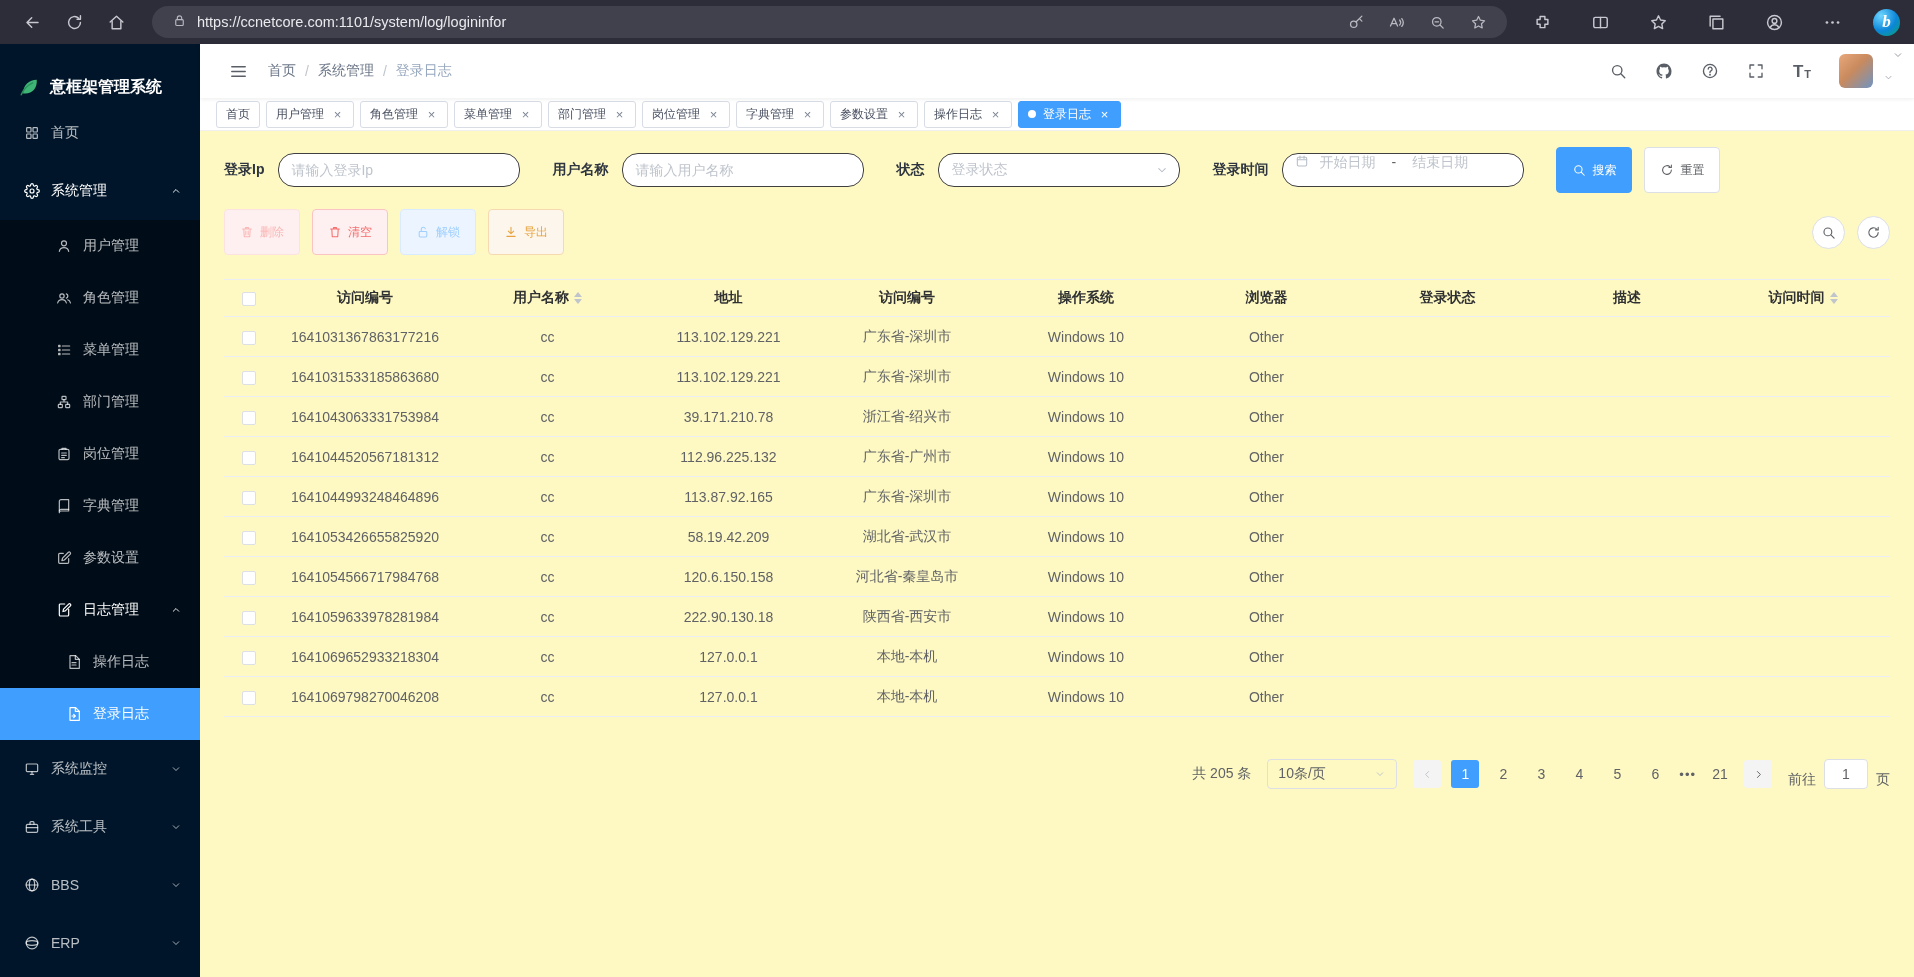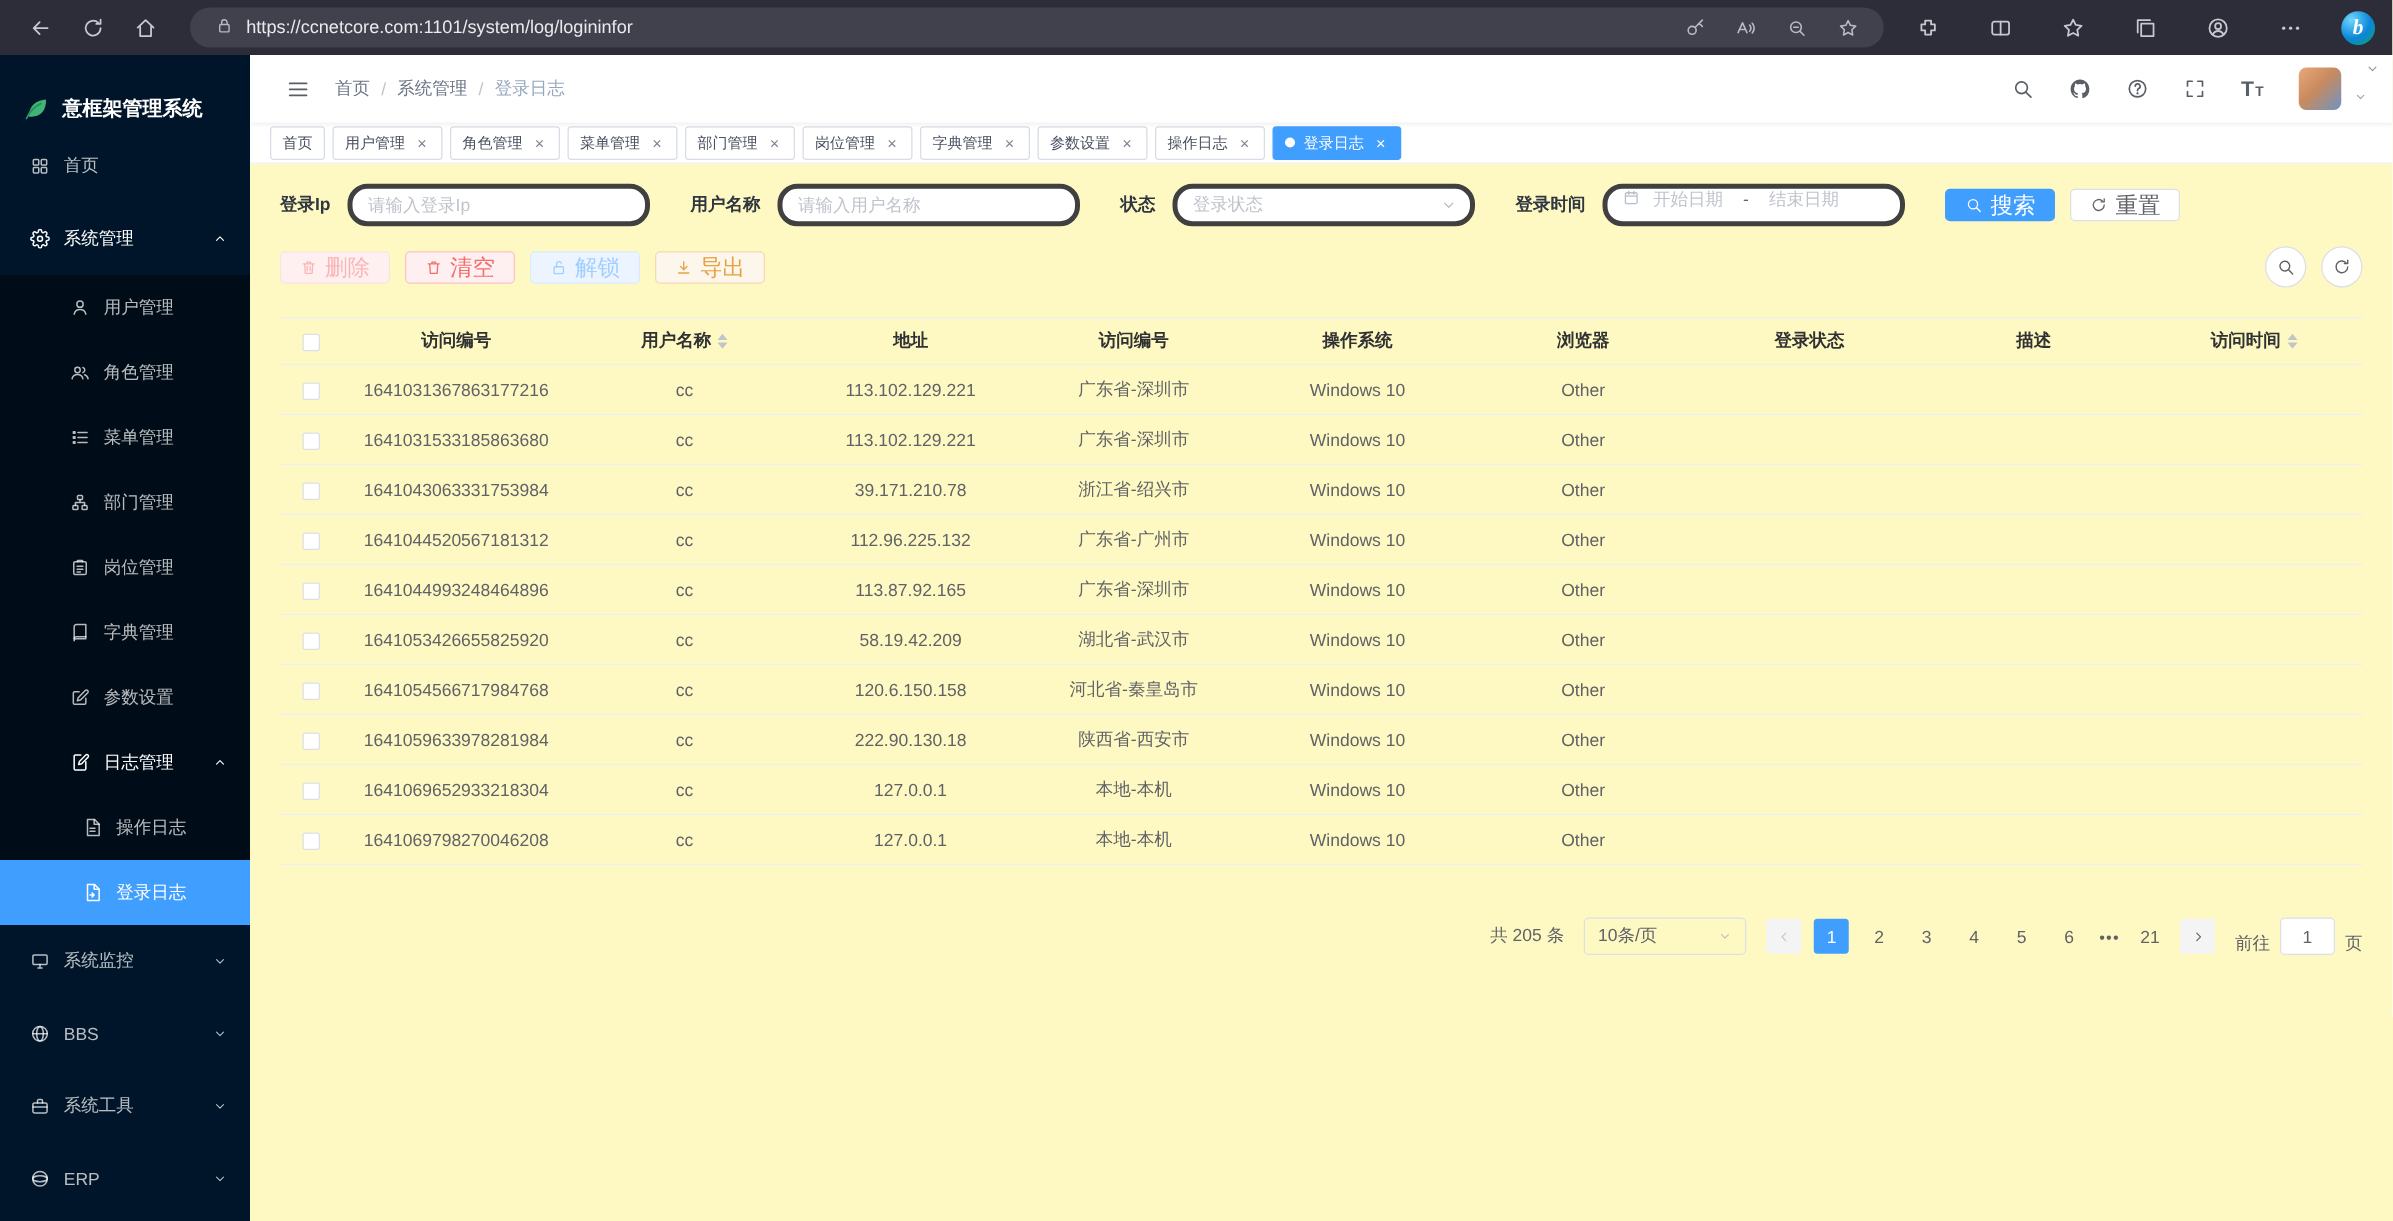--- a/index.html
+++ b/index.html
@@ -64,29 +64,29 @@
 .tab .tclose{font-size:13px;line-height:1;color:#7d8594;width:13px;height:13px;display:flex;align-items:center;justify-content:center;border-radius:50%}
 .tab.active{background:#409eff;border-color:#409eff;color:#fff}
 .tab.active .tclose{color:#fff}
 .tab .dot{width:8px;height:8px;border-radius:50%;background:#fff}
 
 
 .content{flex:1;padding:16px 24px 0;background:#fef9c3;overflow:hidden}
 .frow{display:flex;align-items:center}
 .fgroup{display:flex;align-items:center;margin-right:32px}
 .flabel{font-weight:700;color:#2f3640;margin-right:14px;white-space:nowrap}
-.finput,.fselect,.frange{width:242px;height:34px;border:4px solid #404040;border-radius:16px;background:#fff;font-size:14px;font-family:inherit}
+.finput,.fselect,.frange{width:242px;height:34px;border:1px solid #404040;border-radius:16px;background:#fff;font-size:14px;font-family:inherit}
 .finput{padding:0 12px;color:#606266;outline:none}
 .finput::placeholder{color:#bfc4cc}
 .fselect{display:flex;align-items:center;justify-content:space-between;padding:0 10px 0 12px;color:#bfc4cc;cursor:pointer}
 .fselect svg,.frange svg{color:#b8bec8;width:14px;height:14px}
 .frange{display:flex;align-items:flex-start;padding:0 12px;color:#bfc4cc;cursor:pointer}
 .frange .cal{margin-right:10px;display:flex}
 .frange .rsep{color:#606266;margin:0 16px}
-.btn{height:26px;padding:0 15px;border-radius:4px;border:1px solid transparent;display:inline-flex;align-items:center;gap:6px;font-size:18px;cursor:pointer;font-family:Liberation Mono, monospace;background:#fff;white-space:nowrap}
+.btn{height:46px;padding:0 15px;border-radius:4px;border:1px solid transparent;display:inline-flex;align-items:center;gap:6px;font-size:12px;cursor:pointer;font-family:Liberation Mono, monospace;background:#fff;white-space:nowrap}
 .btn svg{width:14px;height:14px}
 .btn-primary{background:#409eff;border-color:#409eff;color:#fff}
 .btn-plain{border-color:#dcdfe6;color:#606266}
 .btn-del{background:#fef0f0;border-color:#fde2e2;color:#fab6b6;cursor:not-allowed}
 .btn-clear{background:#fef0f0;border-color:#fbc4c4;color:#f56c6c}
 .btn-unlock{background:#ecf5ff;border-color:#d9ecff;color:#a0cfff;cursor:not-allowed}
 .btn-export{background:#fdf6ec;border-color:#f5dab1;color:#e6a23c}
 .arow{display:flex;align-items:center;gap:12px;margin-top:16px}
 .rtools{margin-left:auto;display:flex;gap:12px}
 .cbtn{width:33px;height:33px;border-radius:50%;border:1px solid #dcdfe6;background:#fff;color:#606266;display:flex;align-items:center;justify-content:center;cursor:pointer}
@@ -325,37 +325,37 @@
           </svg>
           <span class="ml">系统监控</span>
           <span class="chev">
             <svg class="ic" viewBox="0 0 24 24">
               <path d="M6.5 9.5 12 15l5.5-5.5"></path>
             </svg>
           </span>
         </div>
       <div class="mi lvl1">
           <svg class="ic" viewBox="0 0 24 24">
+            <rect x="3.5" y="8" width="17" height="12" rx="2"></rect>
+            <path d="M9 8V5.5A1.5 1.5 0 0 1 10.5 4h3A1.5 1.5 0 0 1 15 5.5V8M3.5 13h17"></path>
+          </svg>
+          <span class="ml">系统工具</span>
+          <span class="chev">
+            <svg class="ic" viewBox="0 0 24 24">
+              <path d="M6.5 9.5 12 15l5.5-5.5"></path>
+            </svg>
+          </span>
+        </div>
+      <div class="mi lvl1">
+          <svg class="ic" viewBox="0 0 24 24">
             <circle cx="12" cy="12" r="8.75"></circle>
             <path d="M3.25 12h17.5"></path>
             <ellipse cx="12" cy="12" rx="4" ry="8.75"></ellipse>
           </svg>
           <span class="ml">BBS</span>
-          <span class="chev">
-            <svg class="ic" viewBox="0 0 24 24">
-              <path d="M6.5 9.5 12 15l5.5-5.5"></path>
-            </svg>
-          </span>
-        </div>
-      <div class="mi lvl1">
-          <svg class="ic" viewBox="0 0 24 24">
-            <rect x="3.5" y="8" width="17" height="12" rx="2"></rect>
-            <path d="M9 8V5.5A1.5 1.5 0 0 1 10.5 4h3A1.5 1.5 0 0 1 15 5.5V8M3.5 13h17"></path>
-          </svg>
-          <span class="ml">系统工具</span>
           <span class="chev">
             <svg class="ic" viewBox="0 0 24 24">
               <path d="M6.5 9.5 12 15l5.5-5.5"></path>
             </svg>
           </span>
         </div>
       <div class="mi lvl1">
           <svg class="ic" viewBox="0 0 24 24">
             <circle cx="12" cy="12" r="8.75"></circle>
             <ellipse cx="12" cy="12" rx="8.75" ry="3.5"></ellipse>

